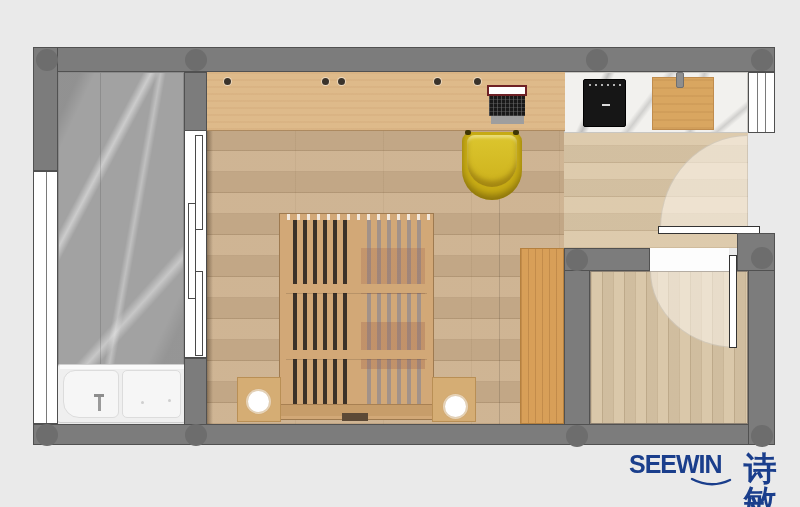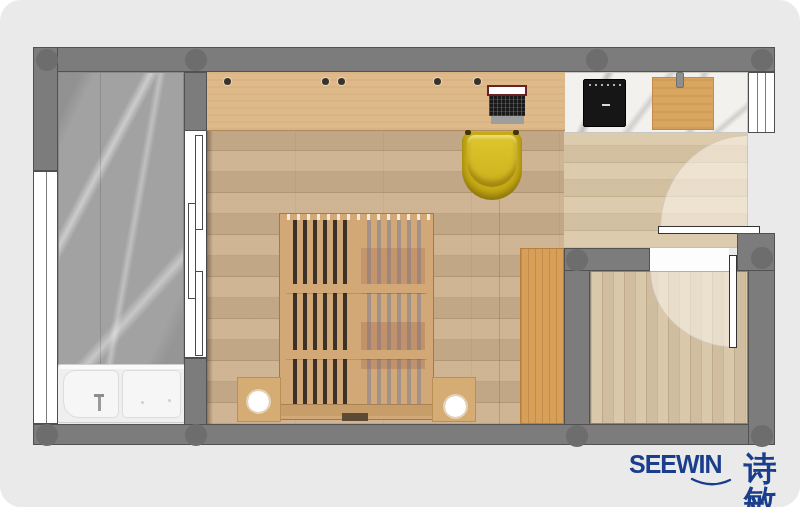--- a/index.html
+++ b/index.html
@@ -1,17 +1,17 @@
 <!DOCTYPE html>
 <html><head>
 <meta charset="utf-8">
 <style>
   html,body{margin:0;padding:0;}
   .stage{position:relative;width:800px;height:507px;background:#eaeaea;overflow:hidden;
-         font-family:"Liberation Sans",sans-serif;border-radius:21px;}
+         font-family:"Liberation Sans",sans-serif;}
   .abs{position:absolute;box-sizing:border-box;}
   
   .wall{background:#7c7c7c;border:1px solid #515151;}
   .column{width:22px;height:22px;border-radius:50%;background:#6d6d6d;}
   
   .window{background:#ffffff;border:1px solid #4f4f4f;}
   .mullion{background:#7a7a7a;}
   
   .marble-gray{
     background-color:#a2a2a2;

